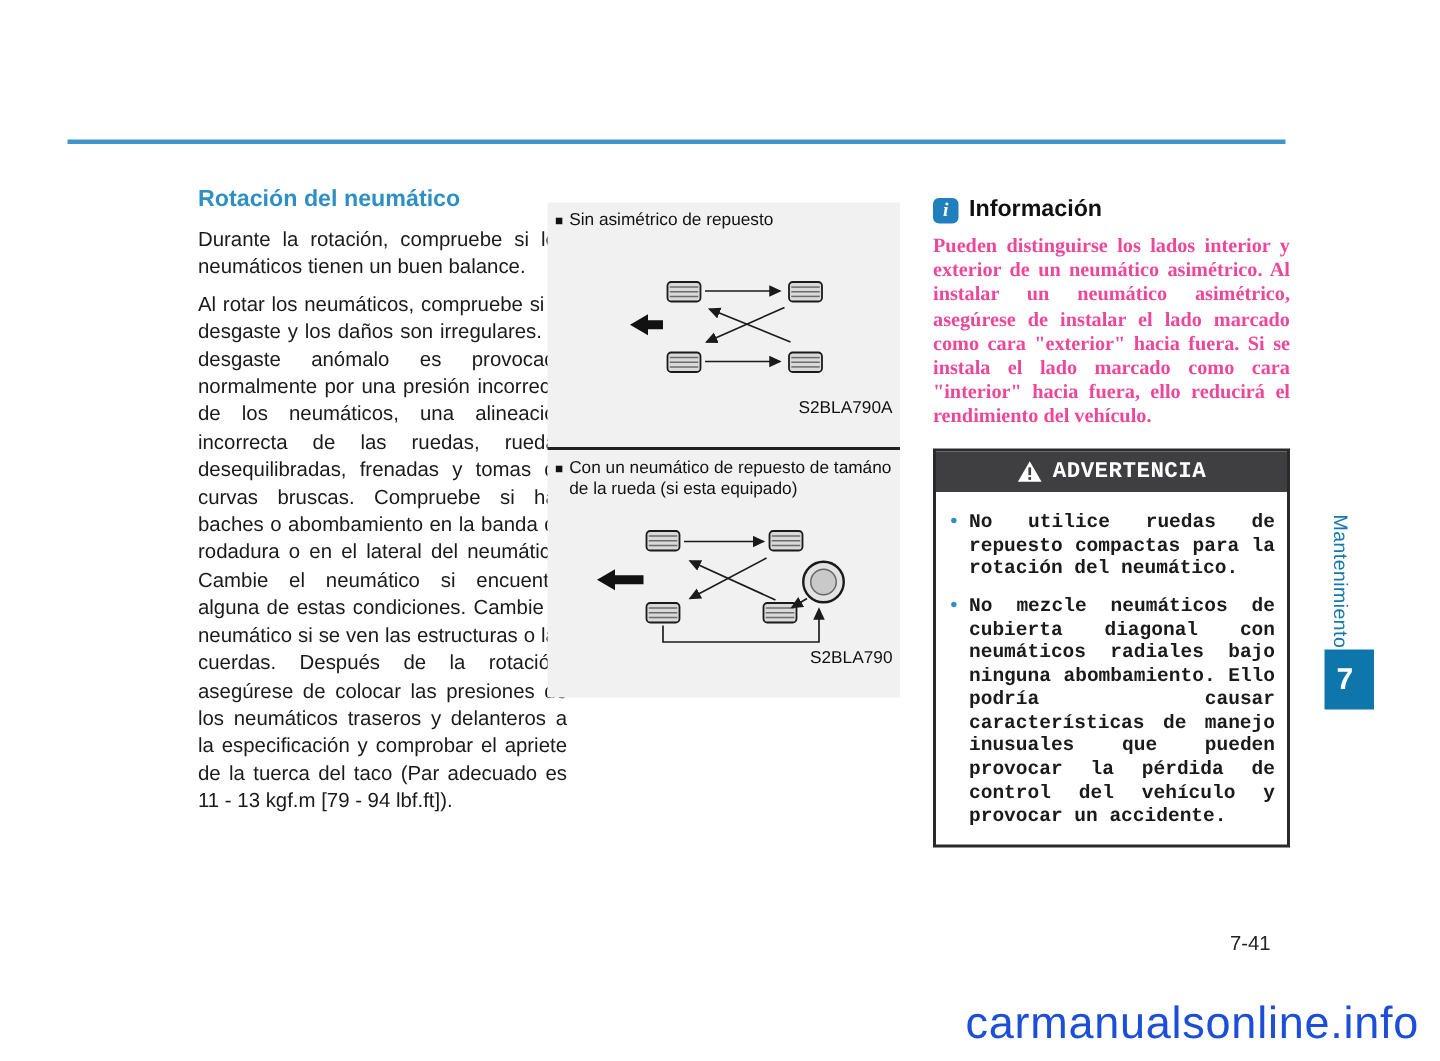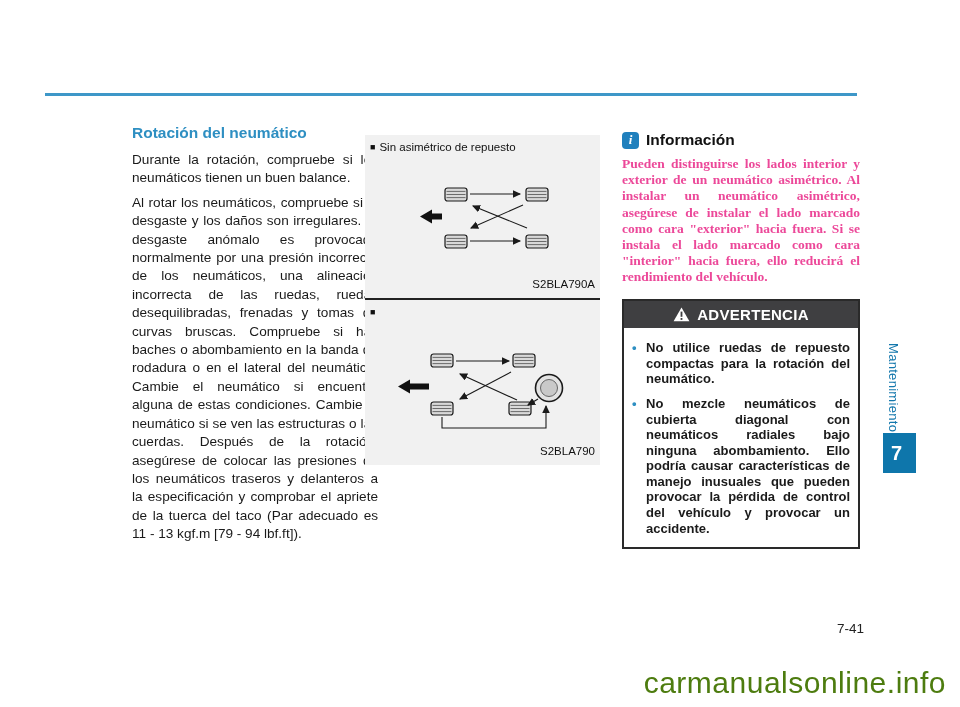--- a/index.html
+++ b/index.html
@@ -16,51 +16,51 @@
 
   
   .col-mid{position:absolute;left:365px;top:135px;width:235px;}
   .figure{background:#f1f1f1;position:relative;}
   .figure.fig1{height:163px;border-bottom:2px solid #222;}
   .figure.fig2{height:165px;}
   .fig-caption{position:absolute;left:0;top:0;right:0;display:flex;gap:4px;padding:5px 4px 0 5px;
     font-size:11.5px;line-height:14px;color:#111;}
   .fig-caption .marker{flex:0 0 auto;font-size:9px;line-height:14px;}
   .fig-caption .cap-text{flex:1;}
-  .fig-code{position:absolute;right:5px;bottom:8px;font-size:11.5px;color:#111;}
+  .fig-code{position:absolute;right:5px;bottom:20px;font-size:11.5px;color:#111;}
   svg.diagram{position:absolute;left:0;top:0;width:100%;height:100%;}
   .fig-note{margin-top:9px;font-size:13.6px;line-height:15.8px;text-align:justify;}
 
   
   .col-right{position:absolute;left:622px;top:131px;width:238px;}
   .info-heading{display:flex;align-items:center;gap:7px;font-size:15.5px;font-weight:bold;color:#111;}
   .info-icon{width:17px;height:17px;background:#2080bd;border-radius:4px;color:#fff;
     font-family:"Liberation Serif",serif;font-style:italic;font-weight:bold;font-size:13px;
     display:flex;align-items:center;justify-content:center;}
   .info-body{margin-top:7px;font-family:"Liberation Serif",serif;font-weight:bold;
     font-size:13.5px;line-height:16.2px;text-align:justify;color:#ec4899;}
-  .warning-box{margin-top:7px;border:2px solid #2a2a2a;background:#fff;}
+  .warning-box{margin-top:7px;border:2px solid #2a2a2a;background:#fff;font-family:Liberation Mono, monospace;}
   .warning-header{background:#3f3f41;color:#fff;height:27px;display:flex;align-items:center;
     justify-content:center;gap:7px;font-weight:bold;font-size:15px;letter-spacing:.3px;}
   .warning-body{padding:12px 8px 11px 8px;}
   .warn-item{display:flex;gap:5px;margin-bottom:9px;}
   .warn-item:last-child{margin-bottom:0;}
   .warn-bullet{flex:0 0 9px;color:#2e8fc2;font-size:13px;line-height:15.6px;font-weight:bold;}
   .warn-text{flex:1;font-weight:bold;font-size:13px;line-height:15.6px;text-align:justify;}
 
   
   .sidebar-label{position:absolute;left:886px;top:343px;writing-mode:vertical-rl;
     font-size:13px;color:#1478ad;letter-spacing:.3px;}
   .chapter-tab{position:absolute;left:883px;top:433px;width:33px;height:40px;background:#0e76ab;
     color:#fff;font-size:20px;font-weight:bold;display:flex;align-items:center;padding-left:8px;
     box-sizing:border-box;}
 
   
-  .page-number{position:absolute;left:820px;top:621px;width:44px;text-align:right;font-size:13.5px;color:#222;}
-  .watermark{position:absolute;right:14px;top:666px;font-size:30px;color:#4d7c0f;letter-spacing:.5px;}
+  .page-number{position:absolute;left:820px;top:621px;width:44px;text-align:left;font-size:13.5px;color:#222;}
+  .watermark{position:absolute;right:14px;top:666px;font-size:30px;color:#1d4ed8;letter-spacing:.5px;}
 </style>
 </head>
 <body>
 
 <div class="top-rule"></div>
 
 <div class="col-left">
   <h2 class="section-heading">Rotación del neumático</h2>
   <p class="body-par">Durante la rotación, compruebe si los neumáticos tienen un buen balance.</p>
   <p class="body-par">Al rotar los neumáticos, compruebe si el desgaste y los daños son irregulares. El desgaste anómalo es provocado normalmente por una presión incorrecta de los neumáticos, una alineación incorrecta de las ruedas, ruedas desequilibradas, frenadas y tomas de curvas bruscas. Compruebe si hay baches o abombamiento en la banda de rodadura o en el lateral del neumático. Cambie el neumático si encuentra alguna de estas condiciones. Cambie el neumático si se ven las estructuras o las cuerdas. Después de la rotación, asegúrese de colocar las presiones de los neumáticos traseros y delanteros a la especificación y comprobar el apriete de la tuerca del taco (Par adecuado es 11 - 13 kgf.m [79 - 94 lbf.ft]).</p>
@@ -119,20 +119,21 @@
       <circle cx="184" cy="88" r="8.5" fill="#c9c9c9" stroke="#666" stroke-width="1"></circle>
       <line x1="91" y1="61" x2="144" y2="61" stroke="#1a1a1a" stroke-width="1.1" marker-end="url(#ah2)"></line>
       <line x1="146" y1="72" x2="95" y2="99" stroke="#1a1a1a" stroke-width="1.1" marker-end="url(#ah2)"></line>
       <line x1="152" y1="100" x2="95" y2="74" stroke="#1a1a1a" stroke-width="1.1" marker-end="url(#ah2)"></line>
       <line x1="173" y1="99" x2="163" y2="105" stroke="#1a1a1a" stroke-width="1.1" marker-end="url(#ah2)"></line>
       <path d="M77,117 L77,128 L181,128 L181,106" fill="none" stroke="#1a1a1a" stroke-width="1.1" marker-end="url(#ah2)"></path>
       <polygon points="33,86.5 45,79.5 45,83.5 64,83.5 64,89.5 45,89.5 45,93.5" fill="#111"></polygon>
     </svg>
     <div class="fig-caption">
       <span class="marker">■</span>
+      <span class="cap-text">Con un neumático de repuesto de tamáno de la rueda (si esta equipado)</span>
     </div>
     <div class="fig-code">S2BLA790</div>
   </div>
 
 </div>
 
 <div class="col-right">
   <div class="info-heading">
     <span class="info-icon">i</span>
     <span>Información</span>

